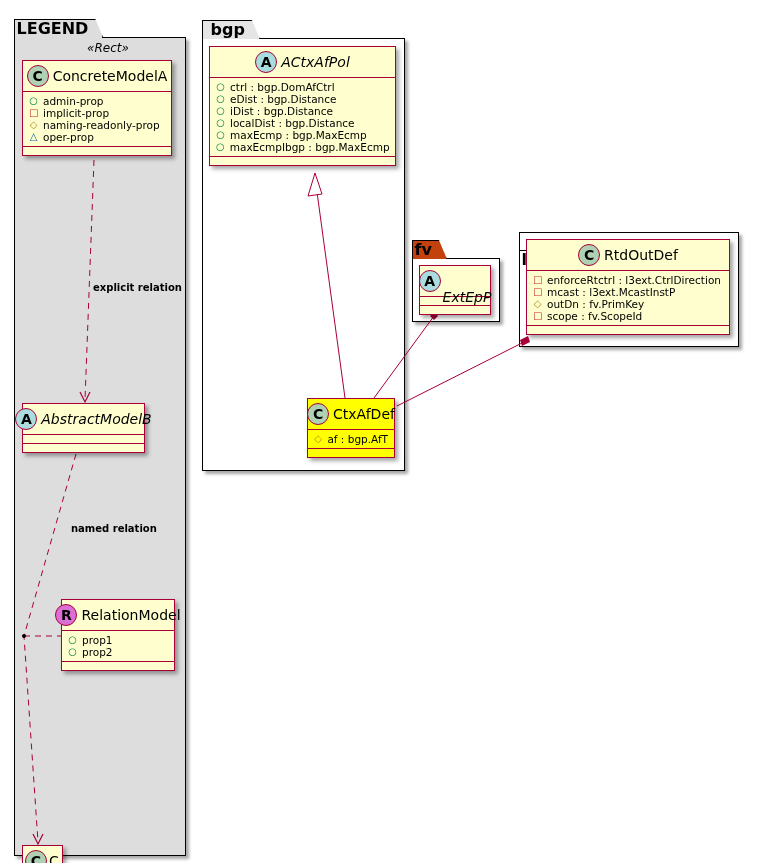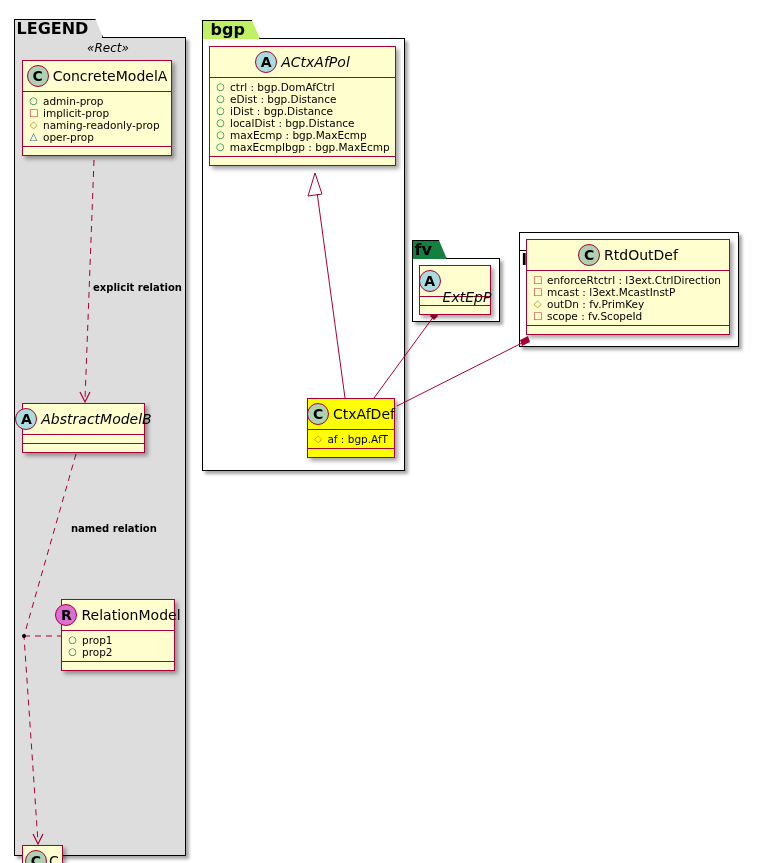--- a/index.html
+++ b/index.html
@@ -36,25 +36,25 @@
 </style>
 </head>
 <body>
 
 <div class="pkg" style="left:14px; top:37px; width:170px; height:817px; background:#DDDDDD;">
   <div class="pkg-tab" style="background:#DDDDDD;">LEGEND</div>
   <div class="stereo" style="left:72px; top:3px;">«Rect»</div>
 </div>
 
 <div class="pkg" style="left:202px; top:38px; width:201px; height:431px; background:#fff;">
-  <div class="pkg-tab" style="background:#bef264;padding-left:8px;">bgp</div>
+  <div class="pkg-tab" style="background:#e5e5e5;padding-left:8px;">bgp</div>
 </div>
 
 <div class="pkg" style="left:412px; top:258px; width:86px; height:62px; background:#fff;">
-  <div class="pkg-tab" style="background:#15803d;">fv</div>
+  <div class="pkg-tab" style="background:#c2410c;">fv</div>
 </div>
 
 <div class="pkg" style="left:519px; top:232px; width:218px; height:113px; background:#fff;">
   <div class="pkg-tab" style="background:#fff;margin-top:36px;">l3ext</div>
 </div>
 
 <svg class="edges" width="759" height="863">
 
   <path d="M94,160 L85,400" stroke="#A80036" stroke-width="1" fill="none" stroke-dasharray="6,5"></path>
   <path d="M80,392 L85,402 L90,392" stroke="#A80036" stroke-width="1.2" fill="none"></path>

